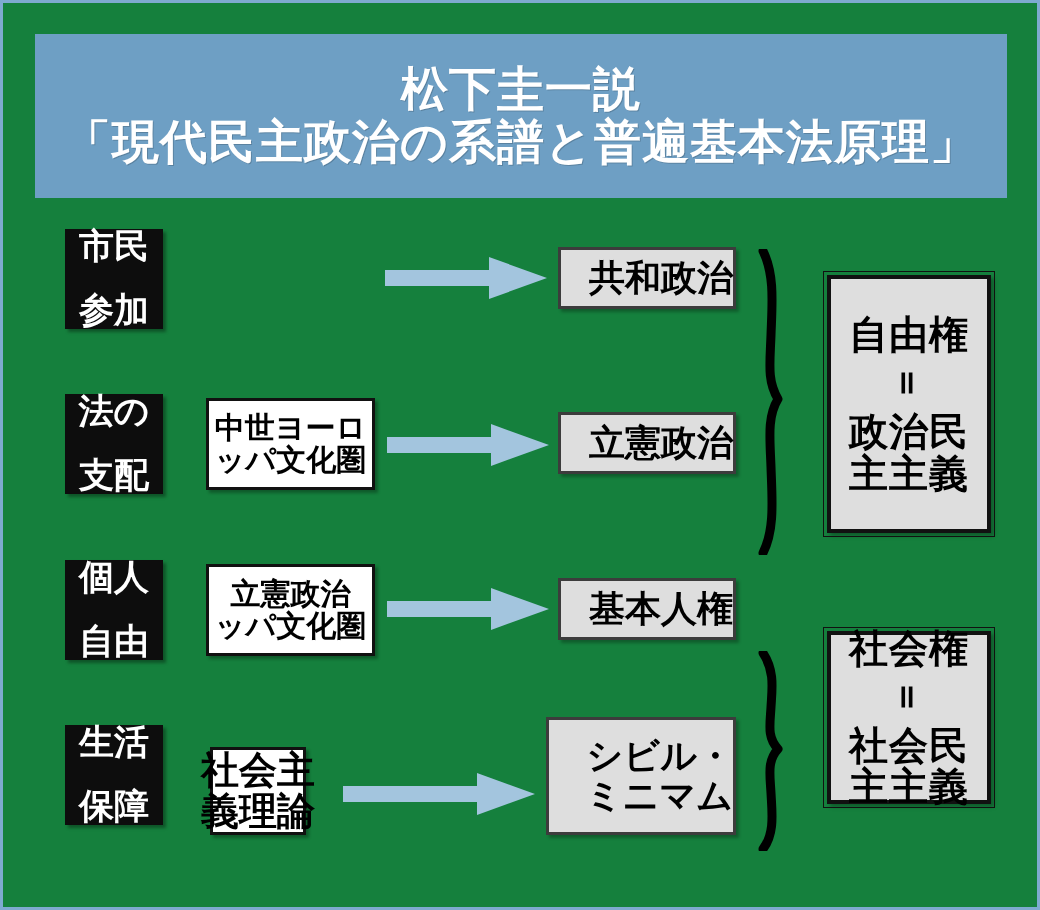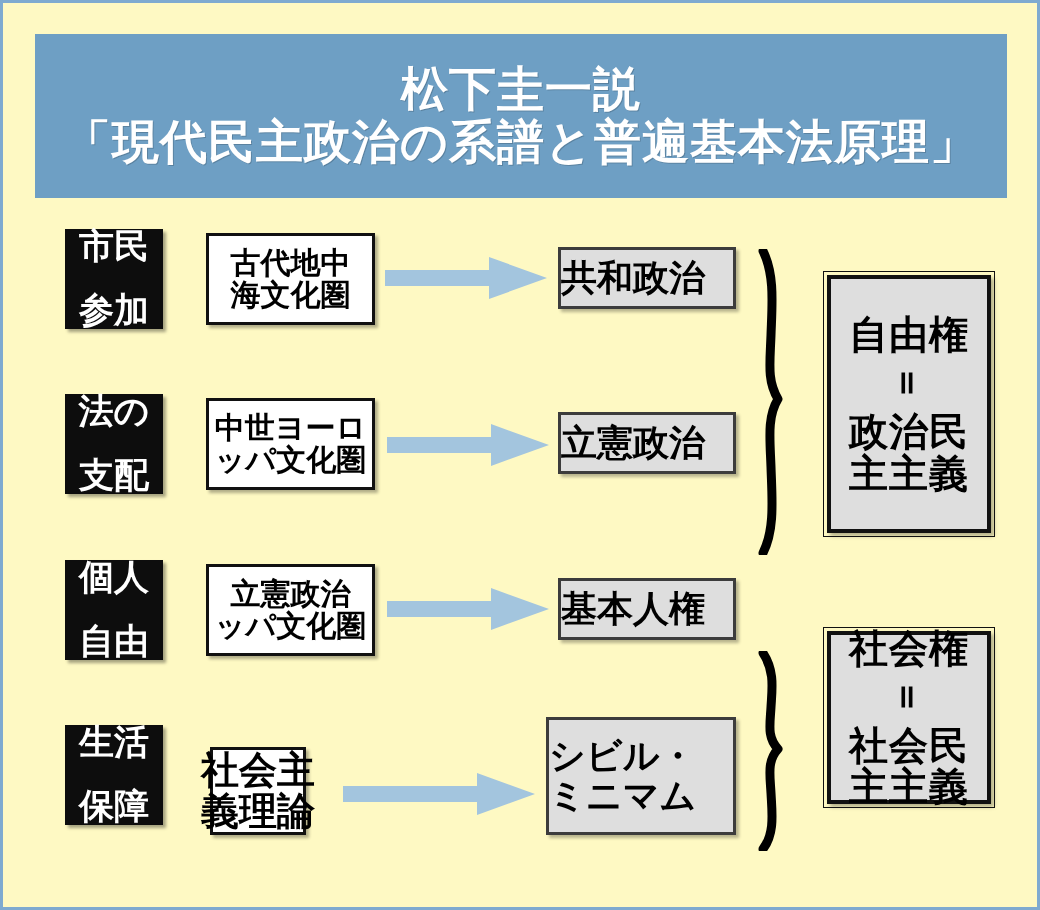--- a/index.html
+++ b/index.html
@@ -4,21 +4,21 @@
 <style>
   html,body{margin:0;padding:0;}
   body{
     width:1040px;height:910px;
     background:#ffffff;
     font-family:"DejaVu Sans","Liberation Sans",sans-serif;
     overflow:hidden;
   }
   #canvas{
     position:absolute;left:0;top:0;width:1040px;height:910px;
-    background:#fef9c3;
+    background:#15803d;
     box-sizing:border-box;
     border:3px solid #7eaad0;
   }
   
   .title-band{
     position:absolute;left:32px;top:31px;width:972px;height:164px;
     background:#6e9fc4;
     display:flex;flex-direction:column;align-items:center;justify-content:center;
     box-sizing:border-box;
   }
@@ -74,21 +74,21 @@
   
   .arrow{position:absolute;height:42px;}
   .arrow svg{display:block;}
 
   
   .result{
     position:absolute;
     background:#dedede;
     border:3px solid #3c3c3c;
     color:#000000;
-    display:flex;flex-direction:column;align-items:flex-start;justify-content:center;
+    display:flex;flex-direction:column;align-items:flex-end;justify-content:center;
     font-family:"DejaVu Sans","Liberation Sans",sans-serif;
     font-weight:bold;line-height:1.1;
     box-sizing:border-box;
     box-shadow:3px 3px 3px rgba(0,0,0,.28);
   }
   .result span{display:block;white-space:nowrap;}
   .result.one{left:555px;width:178px;height:62px;font-size:36px;top:18px;}
   .result.two{left:543px;width:190px;height:118px;font-size:36px;top:-8px;}
 
   
@@ -127,24 +127,20 @@
   <div class="title-band">
     <div class="title-line l1">松下圭一説</div>
     <div class="title-line l2">「現代民主政治の系譜と普遍基本法原理」</div>
   </div>
 
   <div class="row r1">
     <div class="chip">
       <span>市民</span>
       <span>参加</span>
     </div>
-    <div class="source wide">
-      <span>古代地中</span>
-      <span>海文化圏</span>
-    </div>
     <div class="arrow" style="left:382px;top:28px;width:162px;">
       <svg width="162" height="42" viewBox="0 0 162 42">
           <path d="M0 13 L104 13 L104 0 L162 21 L104 42 L104 29 L0 29 Z" fill="#a3c5de"></path>
         </svg>
     </div>
     <div class="result one">
       <span>共和政治</span>
     </div>
   </div>
 

